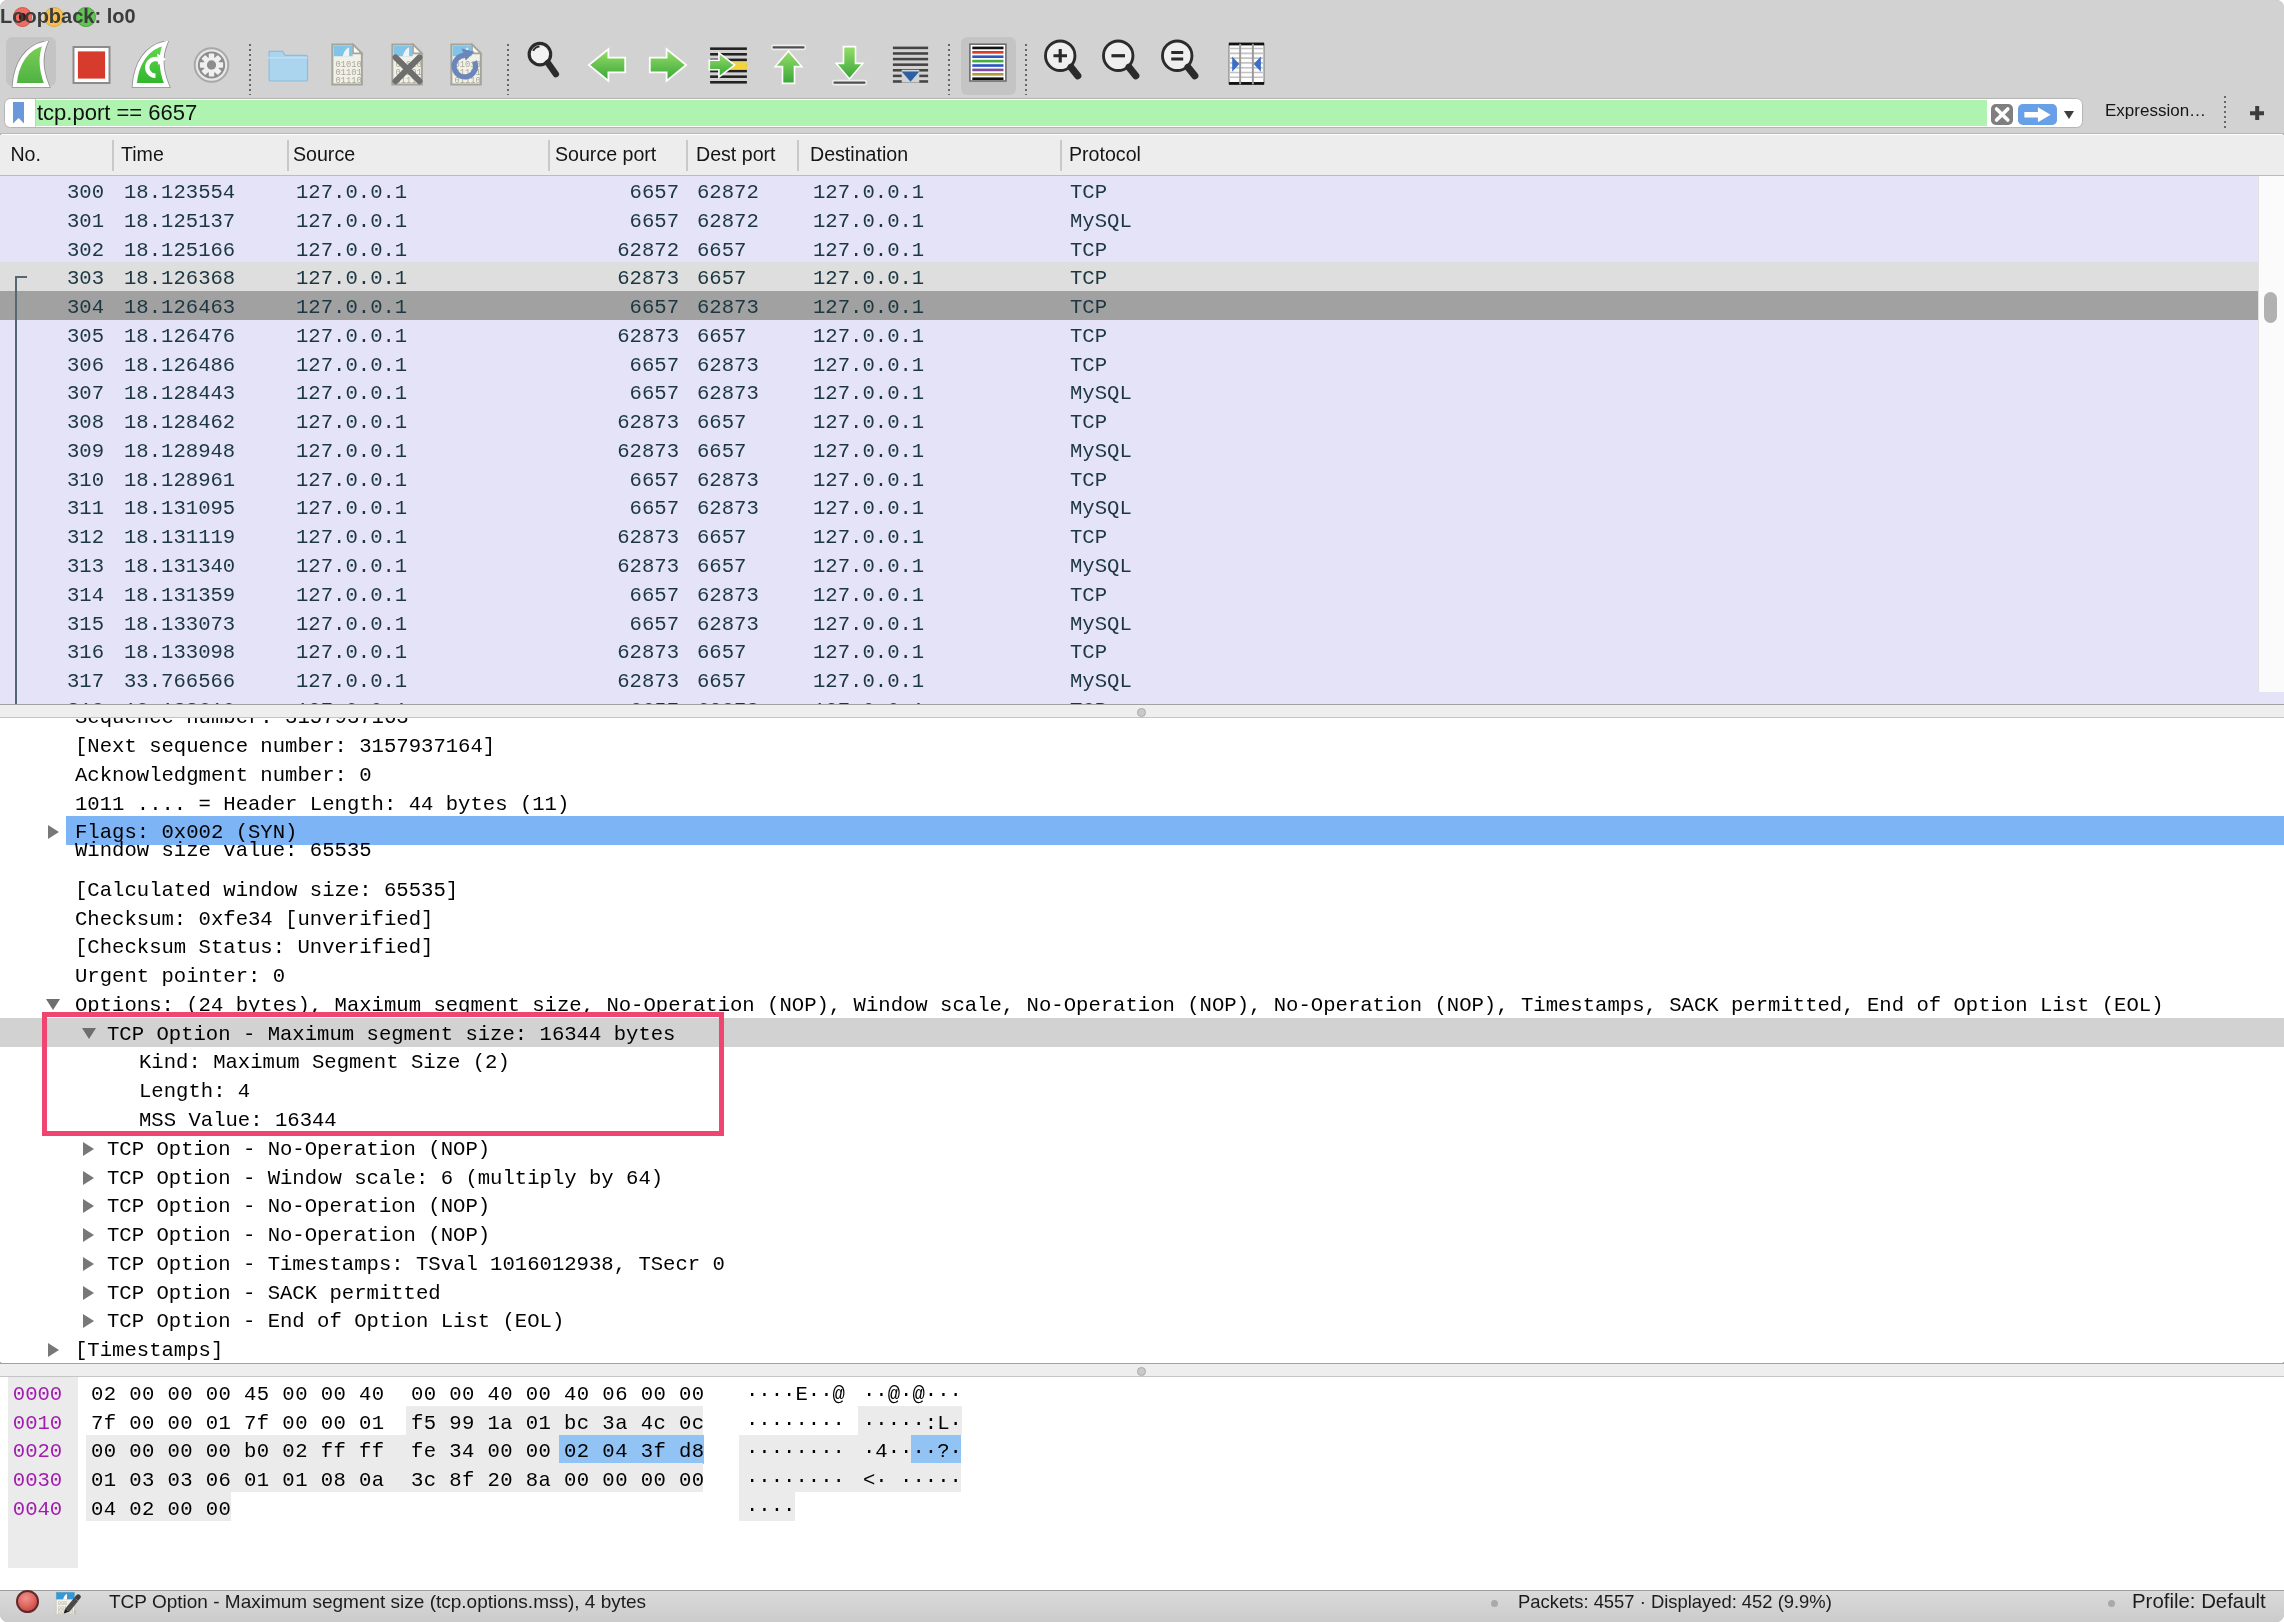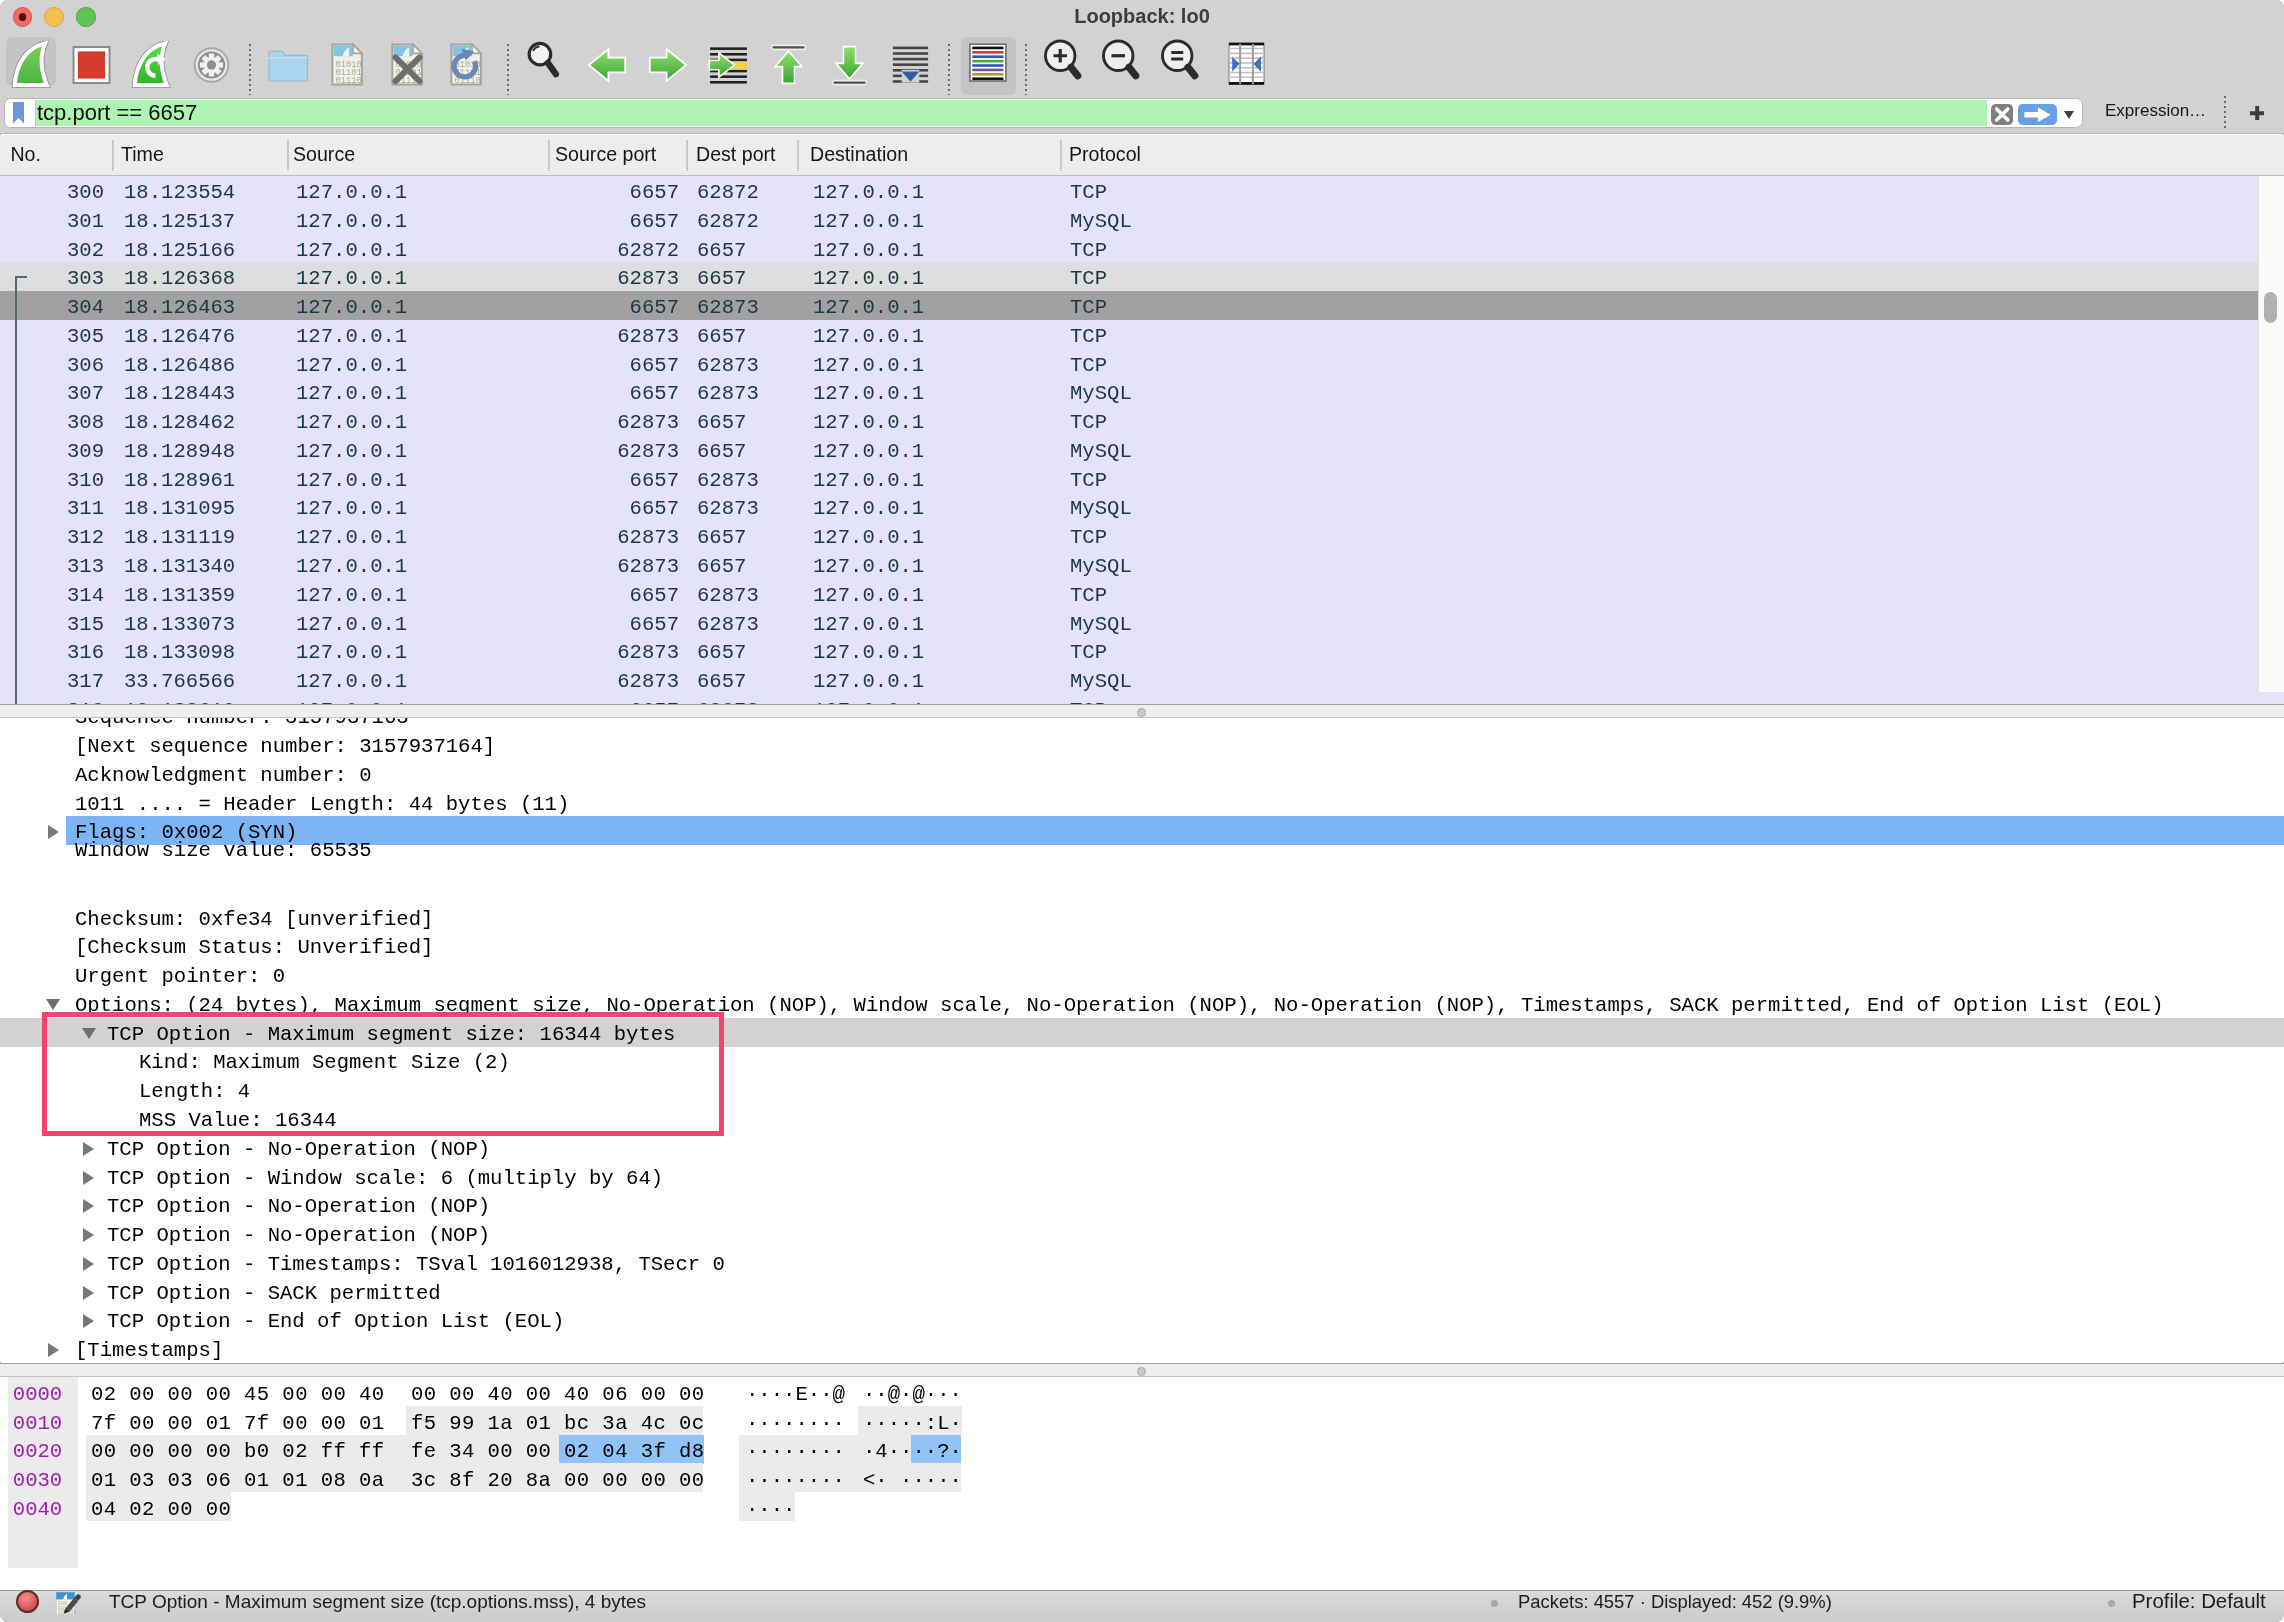--- a/index.html
+++ b/index.html
@@ -8,21 +8,21 @@
 .abs{position:absolute}
 .mono{font-family:"Liberation Mono",monospace;font-size:20.6px;line-height:29px;white-space:pre;color:#000;padding-top:2px}
 .lst{color:#1c3741}
 #win{position:absolute;left:0;top:0;width:2284px;height:1622px;border-radius:8px;overflow:hidden;box-shadow:inset 0 0 0 1.2px rgba(120,120,120,.6)}
 #chrome{position:absolute;left:0;top:0;width:2284px;height:134px;background:#d3d2d2;border-bottom:0.8px solid #b9b9b9}
 .tl{position:absolute;top:7.2px;width:19.6px;height:19.6px;border-radius:50%}
 #tl-r{left:12.5px;background:#ee6c60;border:1.2px solid #da5348}
 #tl-y{left:44px;background:#f5c04f;border:1.2px solid #dfa63d}
 #tl-g{left:76px;background:#61c455;border:1.2px solid #48a33c}
 #tl-dot{position:absolute;left:18.7px;top:13.4px;width:7.6px;height:7.6px;border-radius:50%;background:#4e100c}
-#title{position:absolute;left:0;top:4.8px;width:2284px;text-align:center;font-size:20px;font-weight:bold;color:#3c3c3c}
+#title{position:absolute;left:0;top:4.8px;width:2284px;text-align:left;font-size:20px;font-weight:bold;color:#3c3c3c}
 .sep{position:absolute;top:44px;height:51px;width:2.1px;background:repeating-linear-gradient(to bottom,#686868 0 2.1px,rgba(0,0,0,0) 2.1px 5px)}
 #fbar{position:absolute;left:4px;top:98px;width:2079px;height:30px;background:#fff;border:1.2px solid #b5b5b5;border-radius:6.4px}
 #fgreen{position:absolute;left:31px;top:1.2px;width:1951px;height:25.6px;background:#aff3b0}
 #ftext{position:absolute;left:32px;top:0;height:28px;line-height:28px;font-size:22px;color:#111}
 #fbm{position:absolute;left:8px;top:3.2px;width:11.2px;height:21.6px}
 #fbmline{position:absolute;left:30px;top:0px;width:1.2px;height:28px;background:#c9c9c9}
 .fbtn{position:absolute;top:4.8px;border-radius:4.8px}
 #fx{left:1986px;width:22.4px;height:21px;background:#7f7f7f}
 #fgo{left:2013px;width:39px;height:21.6px;background:#68a0e8}
 #fchev{position:absolute;left:2059px;top:12px;width:0;height:0;border-left:5.6px solid transparent;border-right:5.6px solid transparent;border-top:8px solid #3e3e3e}
@@ -565,20 +565,23 @@
       <div class="dl" style="top:70px">
         <span class="mono abs" style="left:75px">1011 .... = Header Length: 44 bytes (11)</span>
       </div>
       <div class="dl" style="top:98px">
         <i class="tri-r" style="left:48px"></i>
         <span class="mono abs" style="left:75px">Flags: 0x002 (SYN)</span>
       </div>
       <div class="dl" style="top:116px">
         <span class="mono abs" style="left:75px">Window size value: 65535</span>
       </div>
+      <div class="dl" style="top:156px">
+        <span class="mono abs" style="left:75px">[Calculated window size: 65535]</span>
+      </div>
       <div class="dl" style="top:185px">
         <span class="mono abs" style="left:75px">Checksum: 0xfe34 [unverified]</span>
       </div>
       <div class="dl" style="top:213px">
         <span class="mono abs" style="left:75px">[Checksum Status: Unverified]</span>
       </div>
       <div class="dl" style="top:242px">
         <span class="mono abs" style="left:75px">Urgent pointer: 0</span>
       </div>
       <div class="dl" style="top:271px">

